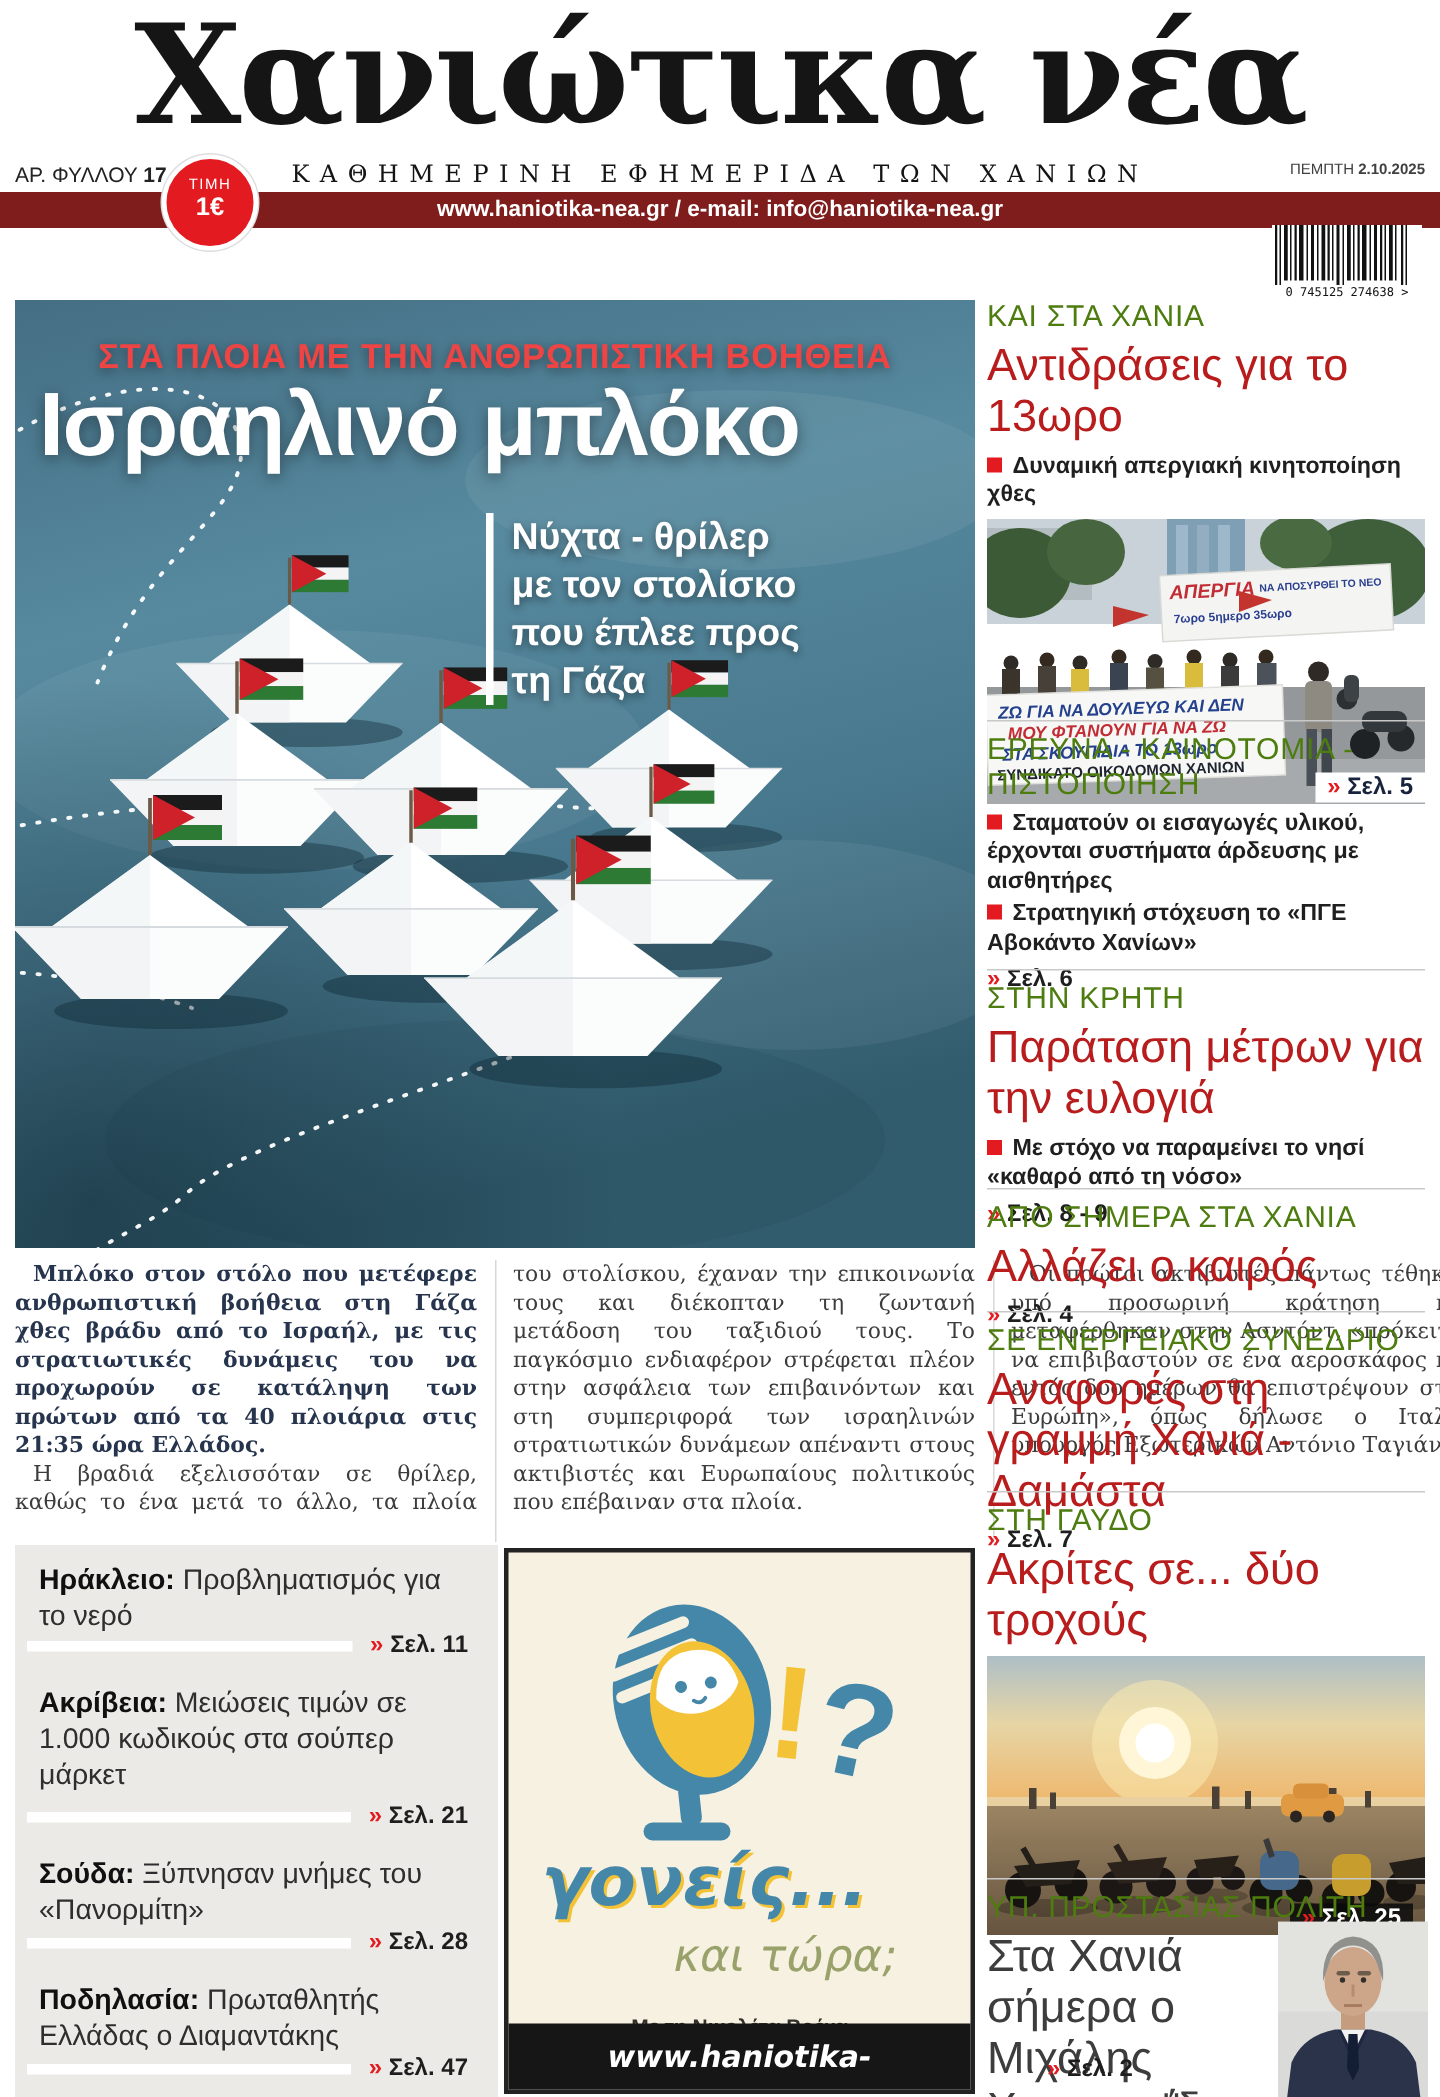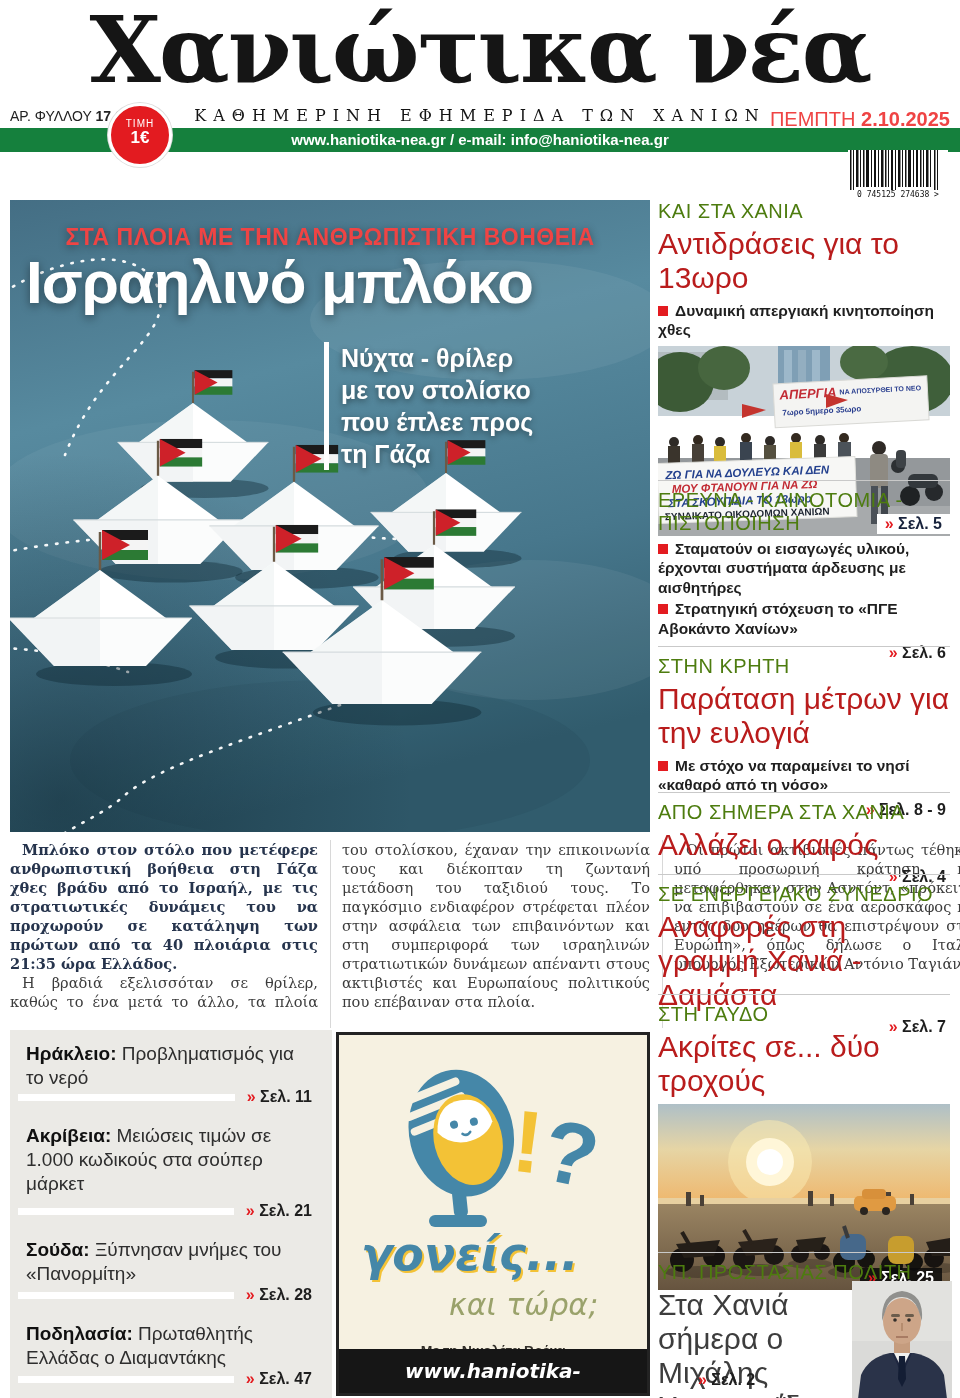--- a/index.html
+++ b/index.html
@@ -5,23 +5,23 @@
   html,body{margin:0;padding:0;background:#ffffff;}
   .page{position:relative;width:960px;height:1398px;background:#fff;overflow:hidden;
         font-family:"Liberation Sans",sans-serif;color:#222;}
   
   .mast-title{position:absolute;top:2px;left:0;width:960px;text-align:center;
       font-family:"DejaVu Serif",serif;font-weight:700;font-size:92px;line-height:1.05;color:#151515;letter-spacing:-2px;}
   .issue{position:absolute;left:10px;top:108px;font-size:14px;color:#222;}
   .issue b{font-weight:700;}
   .subtitle{position:absolute;left:0;top:106px;width:960px;text-align:center;
       font-family:"DejaVu Serif",serif;font-weight:400;font-size:16px;letter-spacing:7px;color:#141414;}
-  .dateline{position:absolute;right:10px;top:108px;font-size:20px;color:#ef4444;}
+  .dateline{position:absolute;right:10px;top:108px;font-size:10px;color:#404040;}
   .dateline b{font-weight:700;}
-  .redbar{position:absolute;left:0;top:128px;width:960px;height:24px;background:#15803d;}
+  .redbar{position:absolute;left:0;top:128px;width:960px;height:24px;background:#7f1d1d;}
   .redbar .url{position:absolute;left:0;top:0;width:960px;height:24px;line-height:24px;text-align:center;
       color:#fff;font-weight:700;font-size:15px;}
   .price-badge{position:absolute;left:108px;top:103px;width:58px;height:58px;border-radius:50%;
       background:#e31b20;border:3px solid #fff;box-shadow:0 0 0 1px #ddd;color:#fff;text-align:center;z-index:5;}
   .price-badge .pl{display:block;font-size:10px;margin-top:12px;letter-spacing:1px;}
   .price-badge .pv{display:block;font-size:17px;font-weight:700;line-height:18px;}
   .barcode{position:absolute;right:12px;top:150px;width:100px;height:48px;background:#fff;}
   .barcode text{font-family:"DejaVu Sans Mono",monospace;}
   
   .lead-photo{position:absolute;left:10px;top:200px;width:640px;height:632px;}
@@ -40,21 +40,21 @@
   .lead-body p.lede{font-weight:700;color:#26344d;}
   .pref23{position:absolute;left:10px;top:1036px;width:640px;text-align:right;font-size:17px;font-weight:700;color:#1e1e1e;}
   .chev{color:#e31b20;font-weight:700;}
   
   .rail-sec{position:absolute;left:658px;width:292px;}
   .rail-sec.bt{border-top:1px solid #c9c9c9;padding-top:8px;}
   .eyebrow{font-size:20px;color:#4d7c0f;letter-spacing:.5px;margin:0 0 4px 0;font-weight:400;}
   .rail-h{font-size:30px;color:#b91c1c;line-height:1.13;margin:0 0 6px 0;font-weight:400;}
   .bullet-line{font-size:15.5px;font-weight:700;color:#1f1f1f;line-height:1.25;margin:2px 0;}
   .sq{display:inline-block;width:10px;height:10px;background:#e31b20;margin-right:7px;}
-  .pref{text-align:right;font-size:16px;font-weight:700;color:#1e1e1e;margin-top:6px;padding-right:4px;}
+  .pref{font-size:16px;font-weight:700;color:#1e1e1e;margin-top:6px;padding-right:4px;}
   .railphoto{position:relative;width:292px;margin-top:6px;}
   .photo-ref{position:absolute;right:0;bottom:6px;background:#fff;padding:1px 8px;font-size:16px;font-weight:700;color:#18233c;}
   .photo-ref.dark{background:rgba(10,10,10,.85);color:#fff;right:8px;}
   
   .s7-h{font-size:30px;color:#3d3d3d;line-height:1.13;margin:0;font-weight:400;width:205px;}
   .s7-ref{position:absolute;left:40px;top:118px;width:160px;font-size:16px;font-weight:700;color:#1e1e1e;}
   .portrait{position:absolute;left:194px;top:28px;}
   
   .briefs{position:absolute;left:10px;top:1030px;width:322px;height:368px;background:#ebeae6;}
   .bitem{position:absolute;left:16px;right:16px;font-size:19px;line-height:24px;color:#2e2e2e;}

